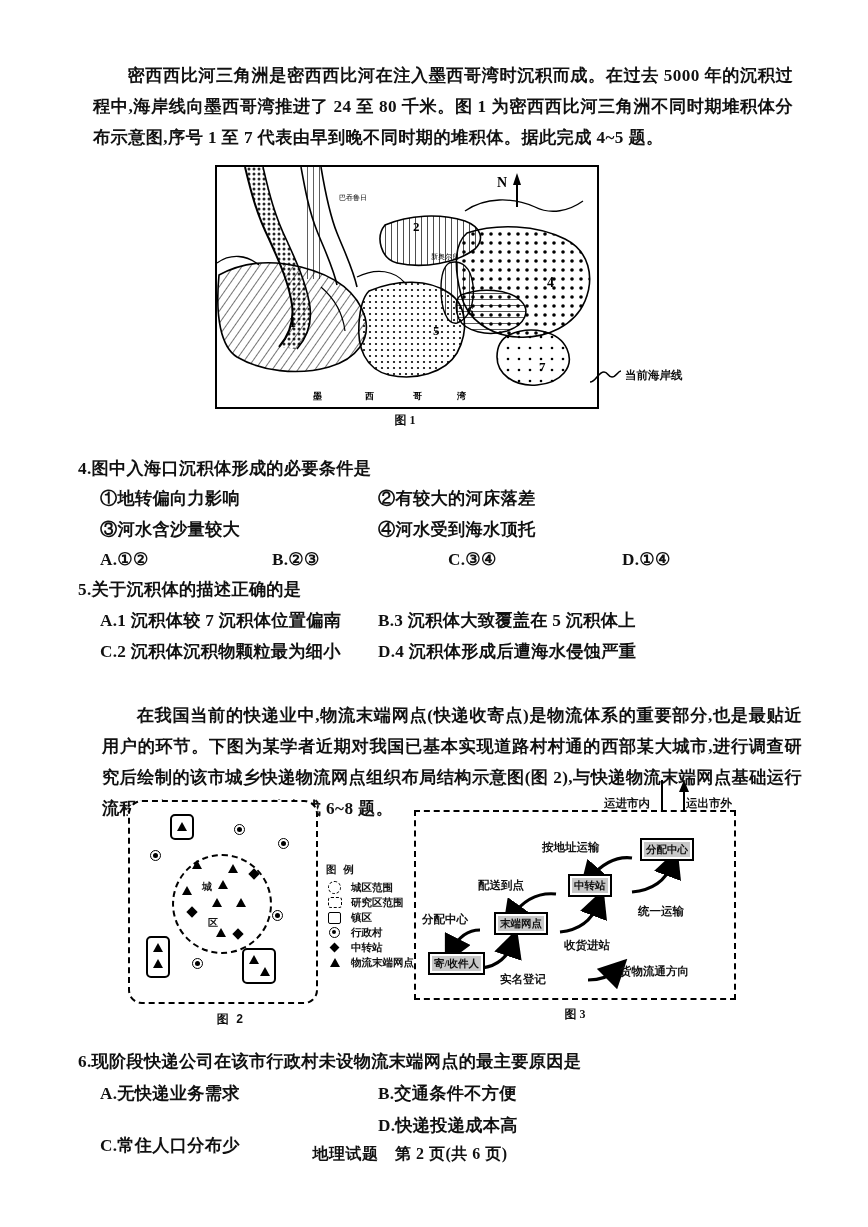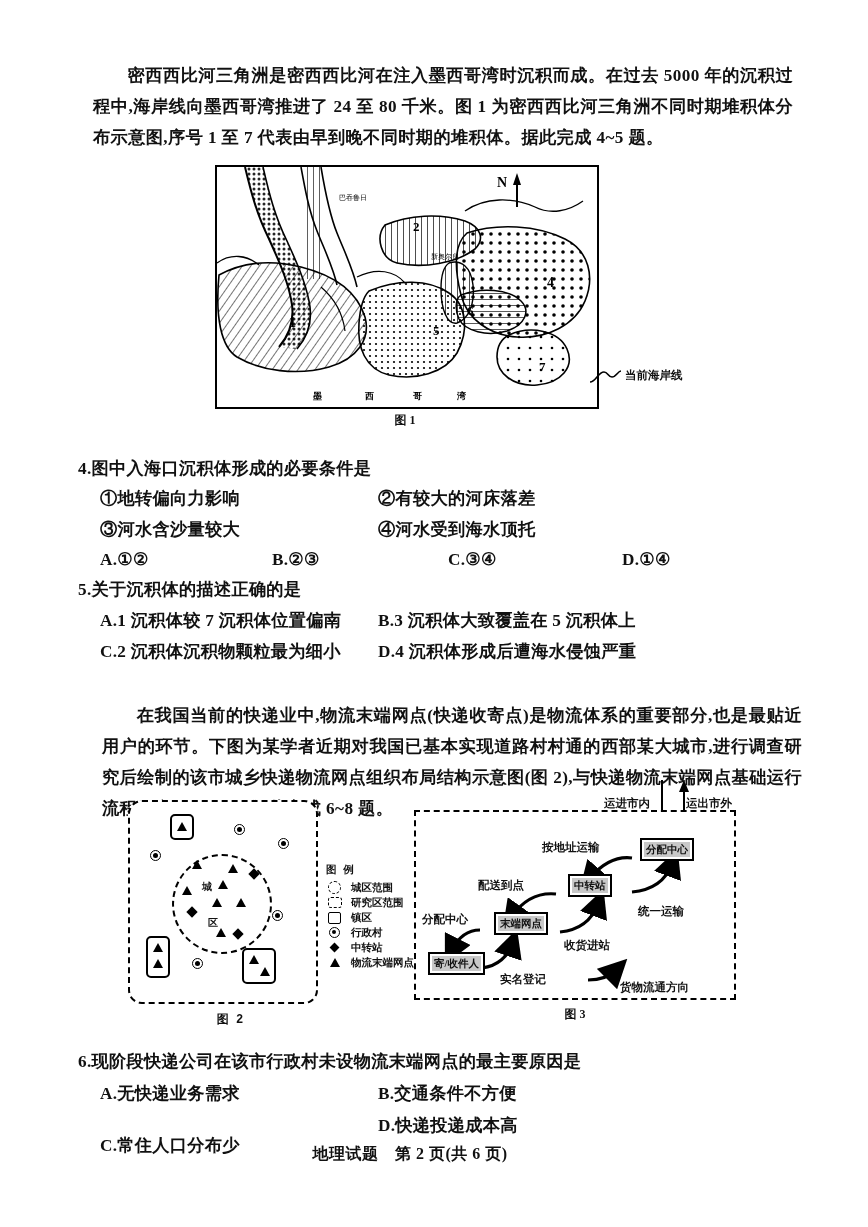--- a/index.html
+++ b/index.html
@@ -422,21 +422,21 @@
     <div class="node" style="left:152px;top:62px;">中转站</div>
     <div class="node" style="left:78px;top:100px;">末端网点</div>
     <div class="node" style="left:12px;top:140px;">寄/收件人</div>
 
     <div class="flabel" style="left:126px;top:28px;">按地址运输</div>
     <div class="flabel" style="left:62px;top:66px;">配送到点</div>
     <div class="flabel" style="left:6px;top:100px;">分配中心</div>
     <div class="flabel" style="left:84px;top:160px;">实名登记</div>
     <div class="flabel" style="left:148px;top:126px;">收货进站</div>
     <div class="flabel" style="left:222px;top:92px;">统一运输</div>
-    <div class="flabel" style="left:204px;top:152px;margin-top:16px;">货物流通方向</div>
+    <div class="flabel" style="left:204px;top:152px;">货物流通方向</div>
   </div>
 
   <div class="fig-caption" id="fig2-cap">图 2</div>
   <div class="fig-caption" id="fig3-cap">图 3</div>
 
   <div class="qline q-num" style="top:1048px;">6.现阶段快递公司在该市行政村未设物流末端网点的最主要原因是</div>
   <div class="qline opt-a" style="top:1080px;">A.无快递业务需求</div>
   <div class="qline opt-b" style="top:1080px;">B.交通条件不方便</div>
   <div class="qline opt-c" style="top:1084px;margin-top:48px;">C.常住人口分布少</div>
   <div class="qline opt-d" style="top:1112px;">D.快递投递成本高</div>

